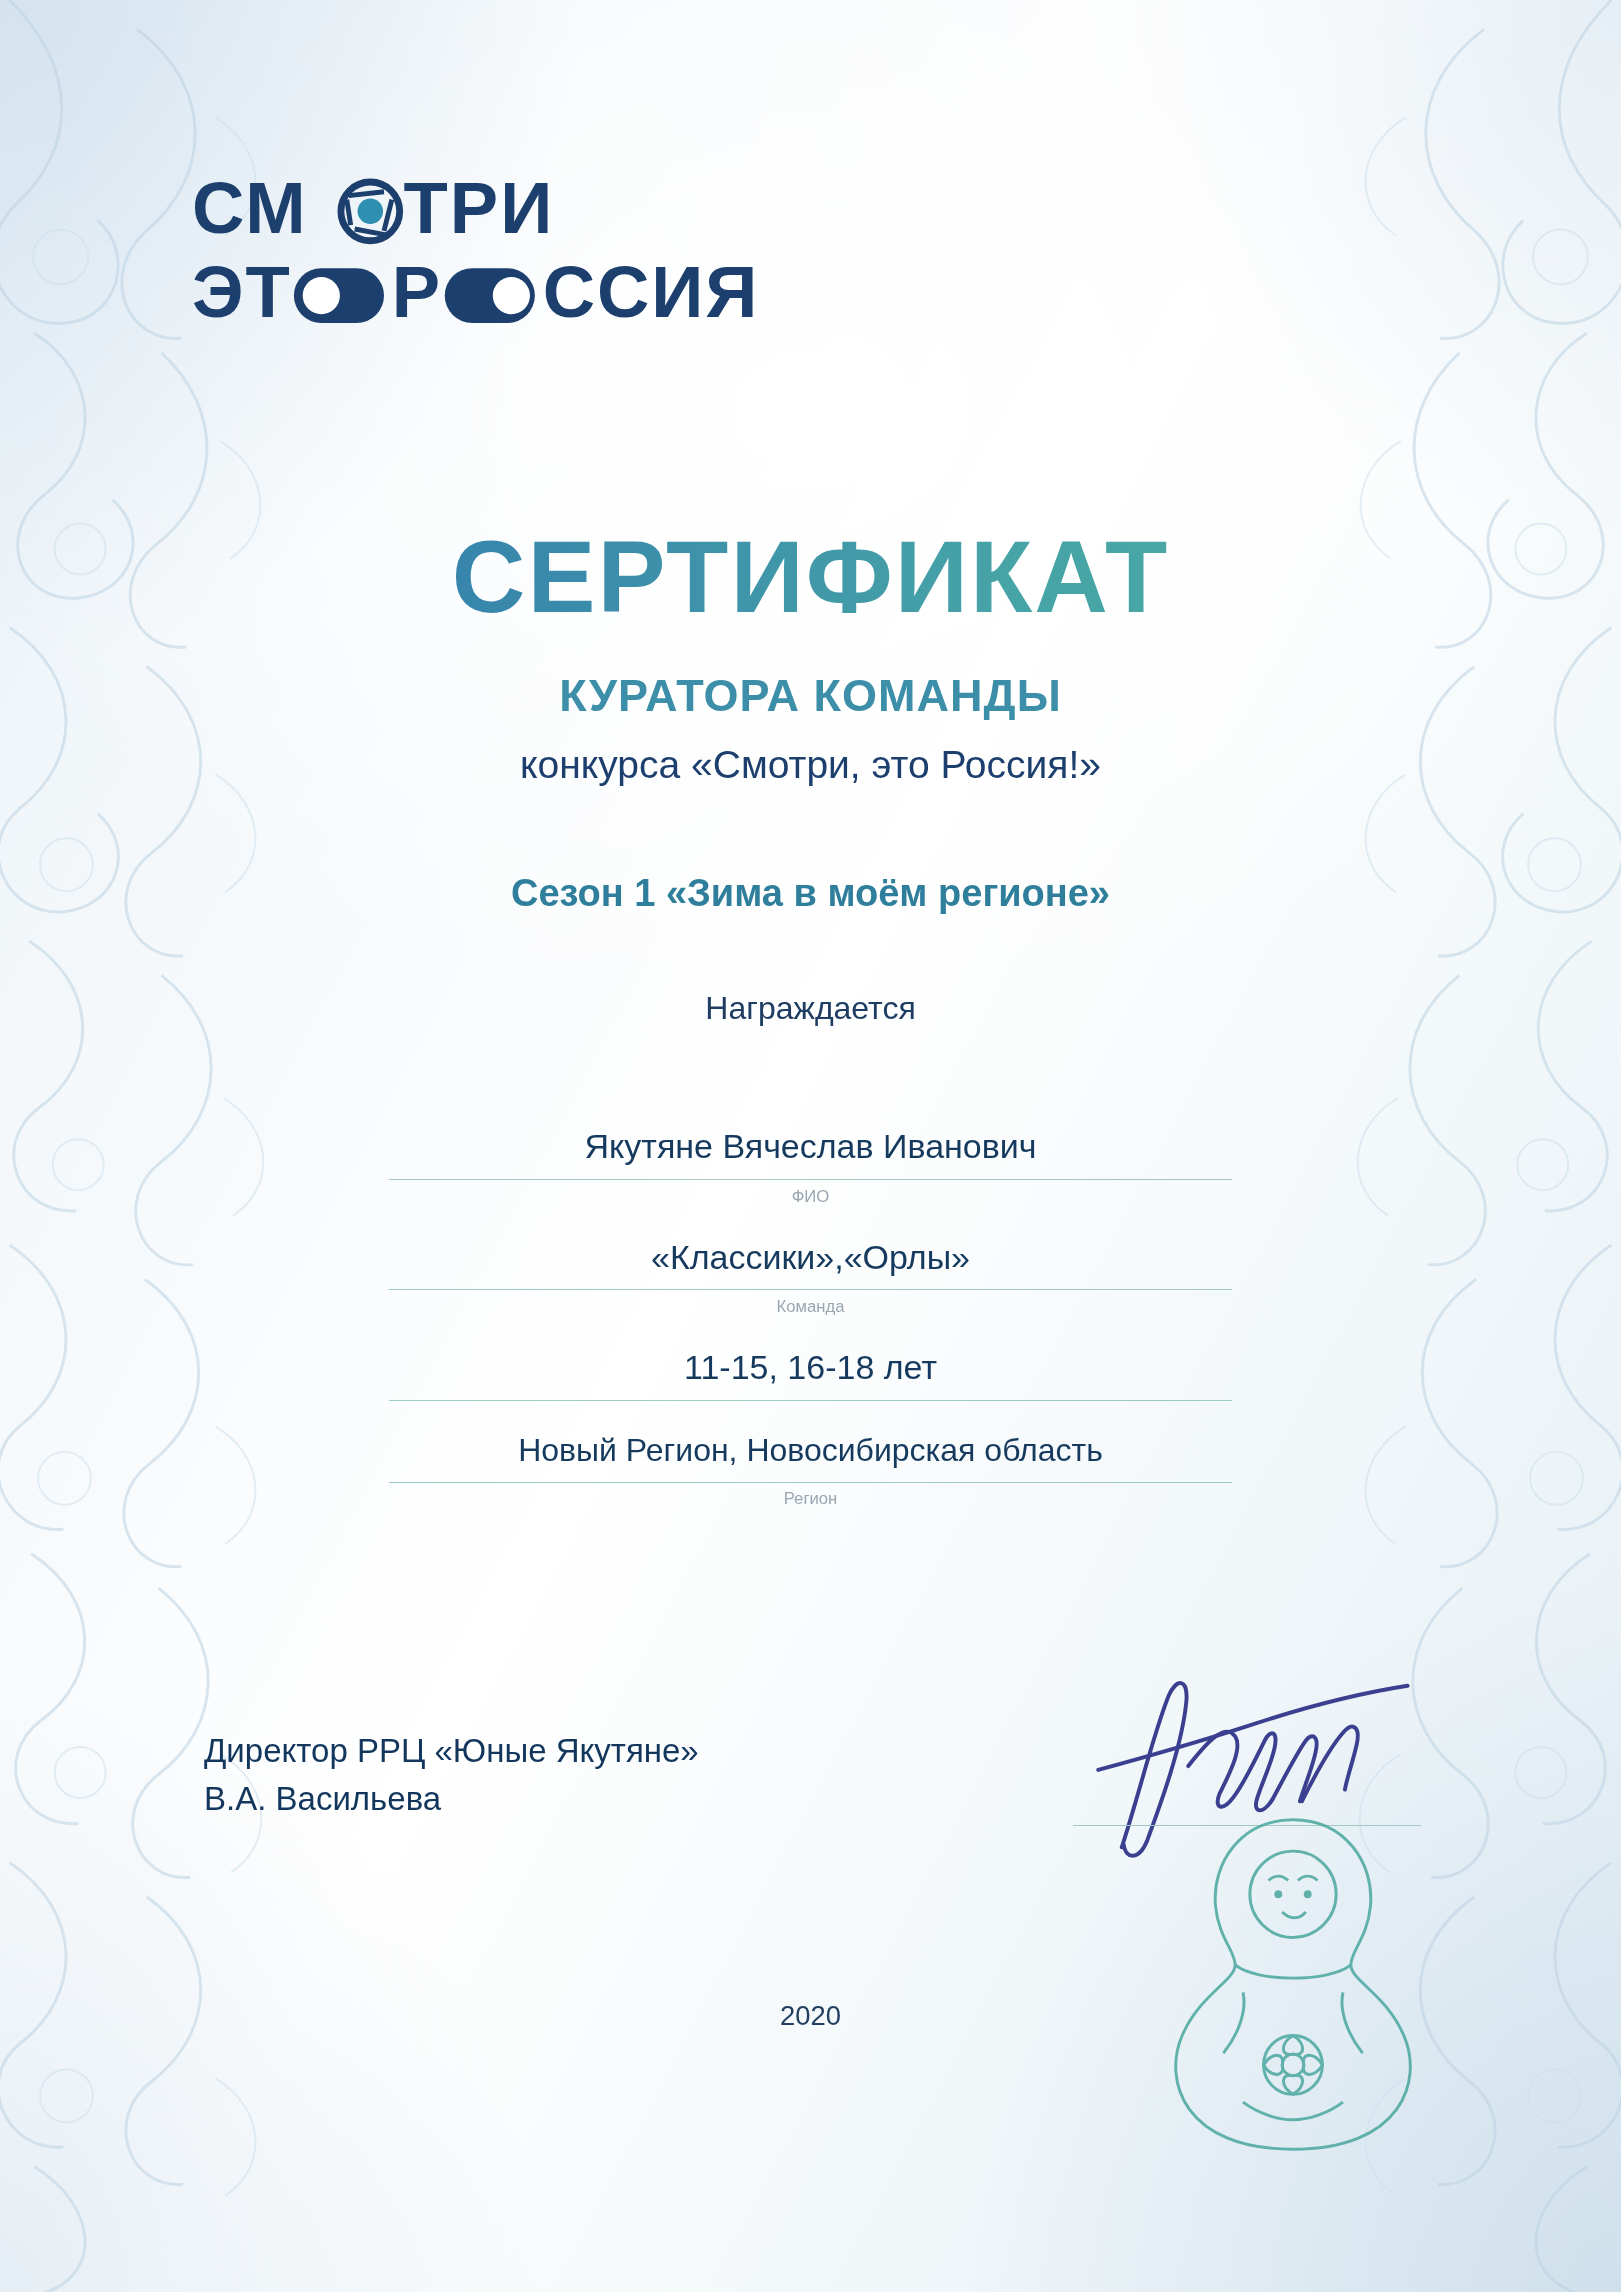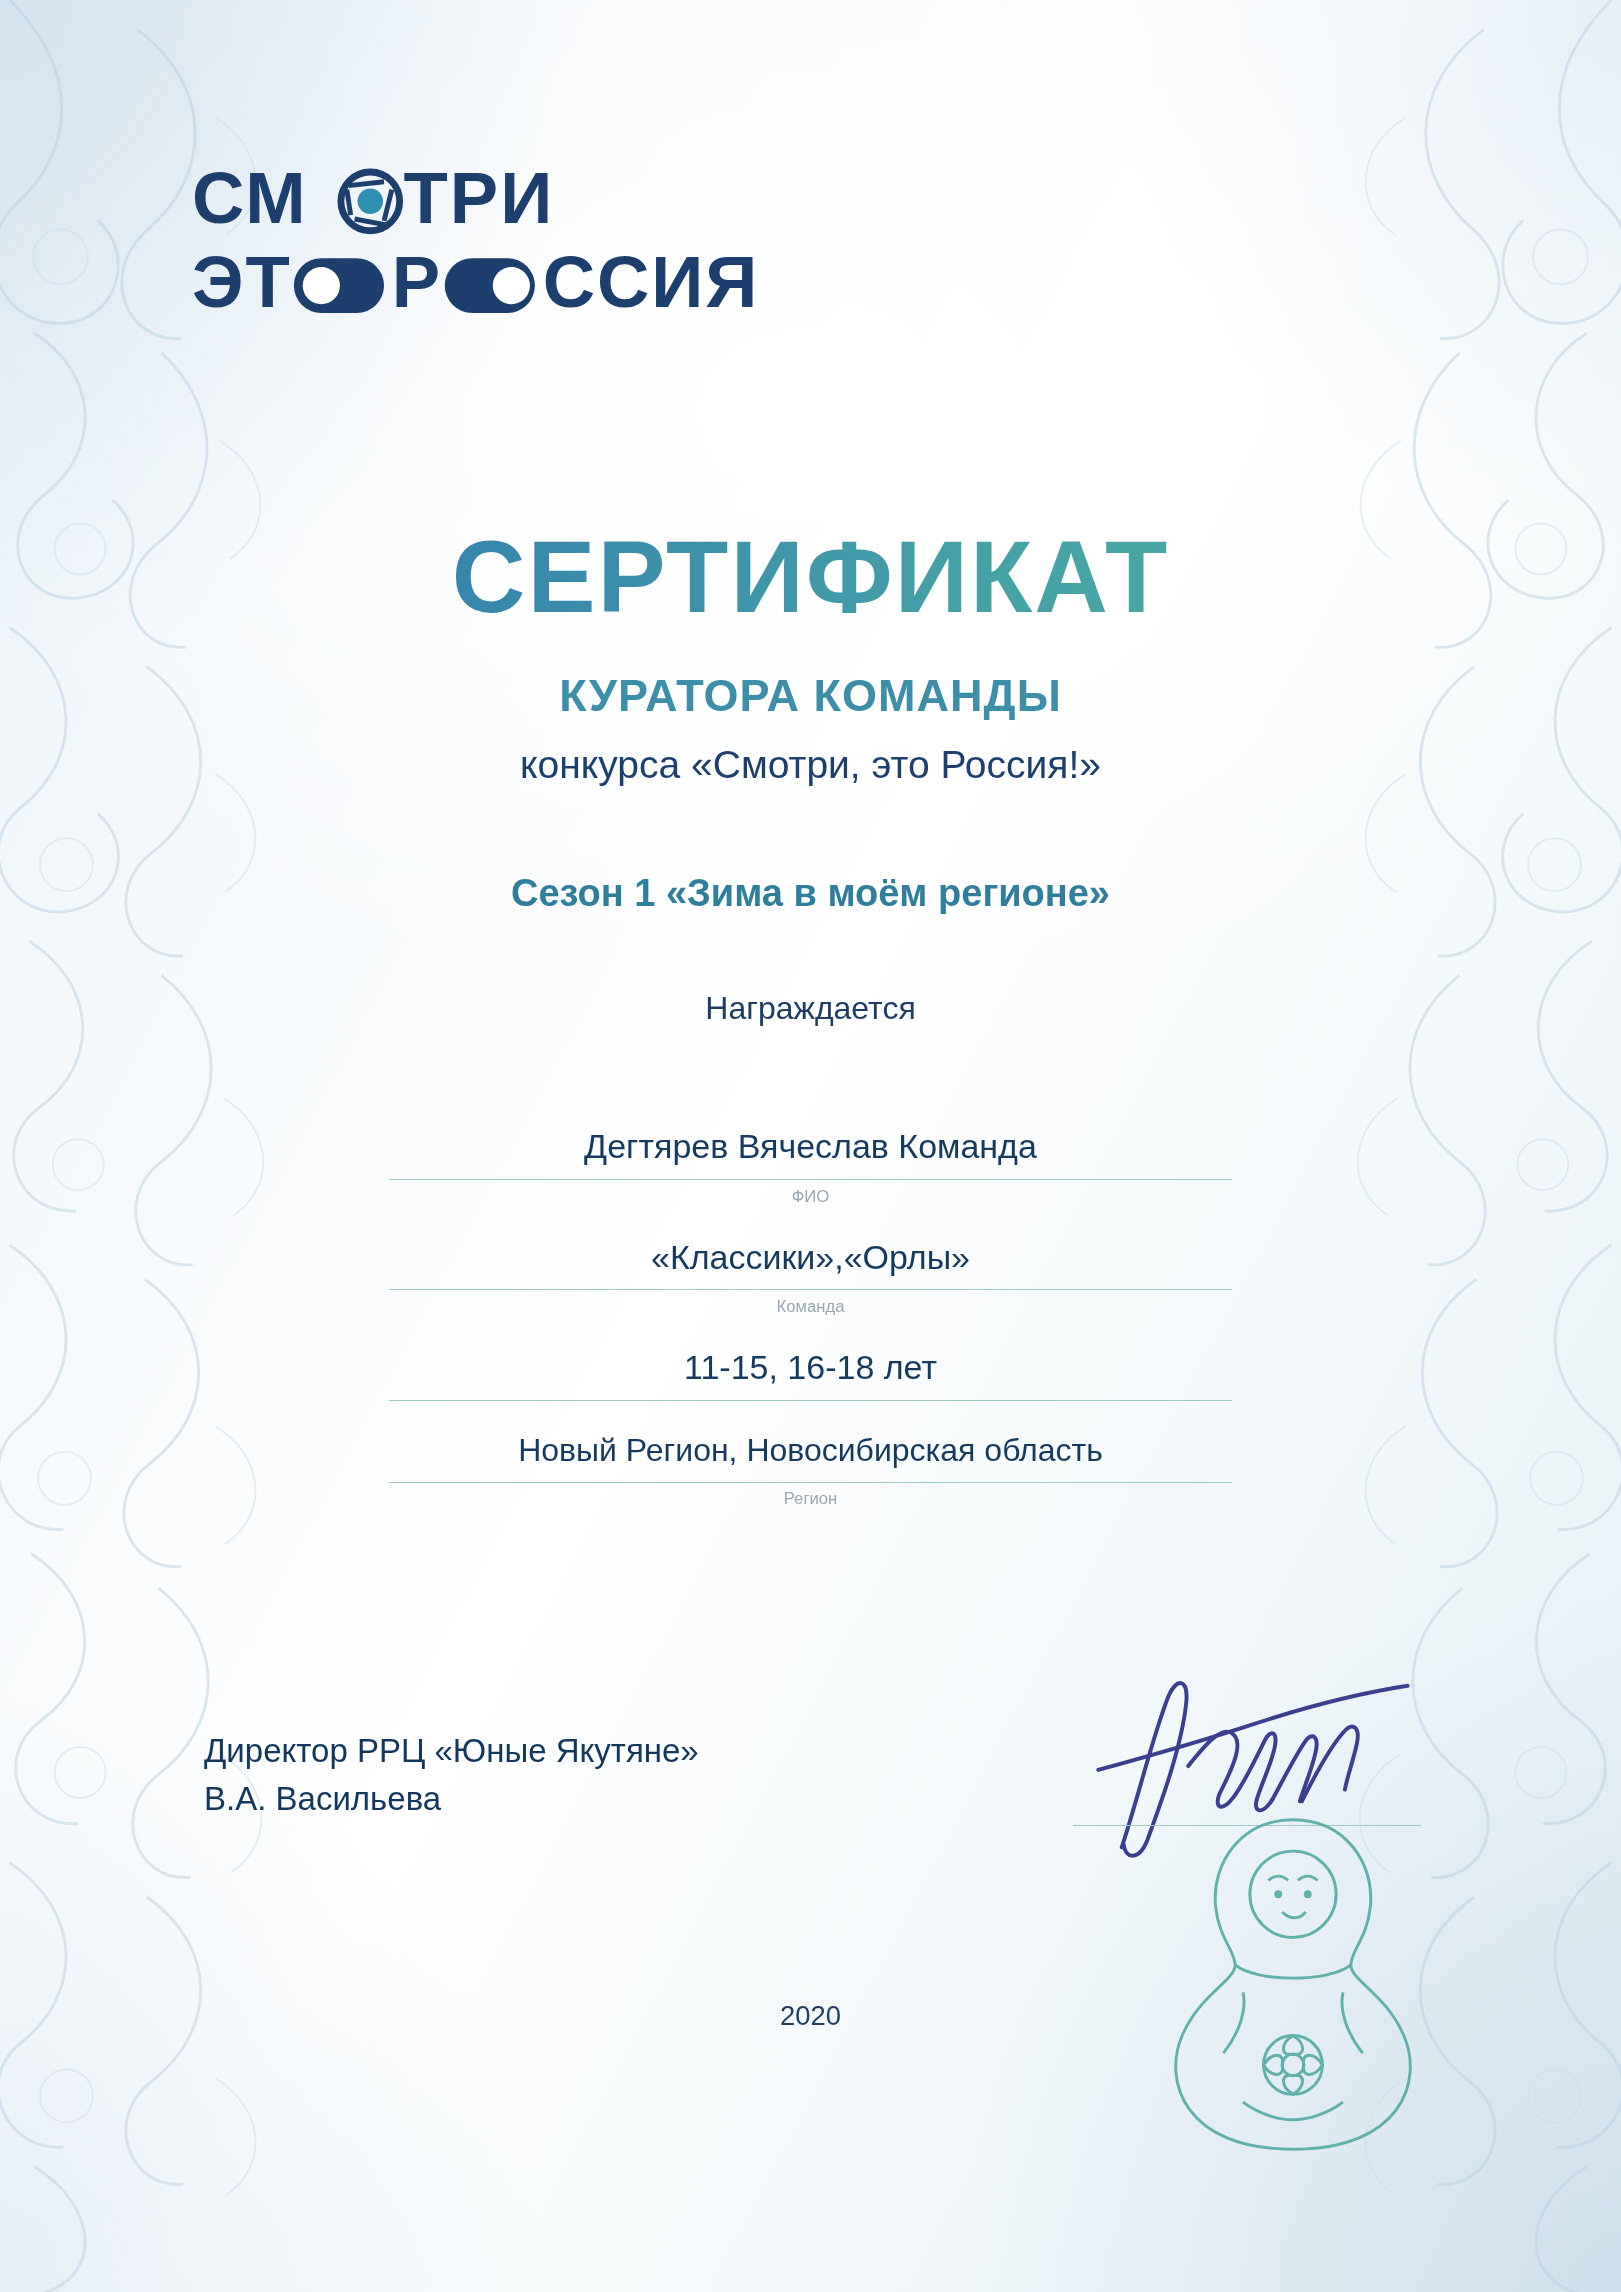--- a/index.html
+++ b/index.html
@@ -51,21 +51,21 @@
   }
   .corner-wash.bl {
     left: 0; bottom: 0; width: 549px; height: 608px;
     background: radial-gradient(ellipse at 0% 100%, rgba(200,218,233,0.45) 0%, rgba(200,218,233,0) 70%);
   }
 
   
   .logo {
     position: absolute;
     left: 192px;
-    top: 164px;
+    top: 174px;
     width: 578px;
   }
 
   
   .content {
     position: absolute;
     left: 0;
     right: 0;
     top: 0;
     text-align: center;
@@ -291,21 +291,21 @@
     <div class="title">СЕРТИФИКАТ</div>
     <div class="subtitle">КУРАТОРА КОМАНДЫ</div>
     <div class="contest">конкурса «Смотри, это Россия!»</div>
     <div class="season">Сезон 1 «Зима в моём регионе»</div>
     <div class="awarded">Награждается</div>
   </div>
 
   <div class="fields">
 
     <div class="field">
-      <div class="field-value">Дегтярев Вячеслав Команда</div>
+      <div class="field-value">Якутяне Вячеслав Иванович</div>
       <div class="field-caption">ФИО</div>
     </div>
 
     <div class="field">
       <div class="field-value">«Классики»,«Орлы»</div>
       <div class="field-caption">Команда</div>
     </div>
 
     <div class="field">
       <div class="field-value">11-15, 16-18 лет</div>

